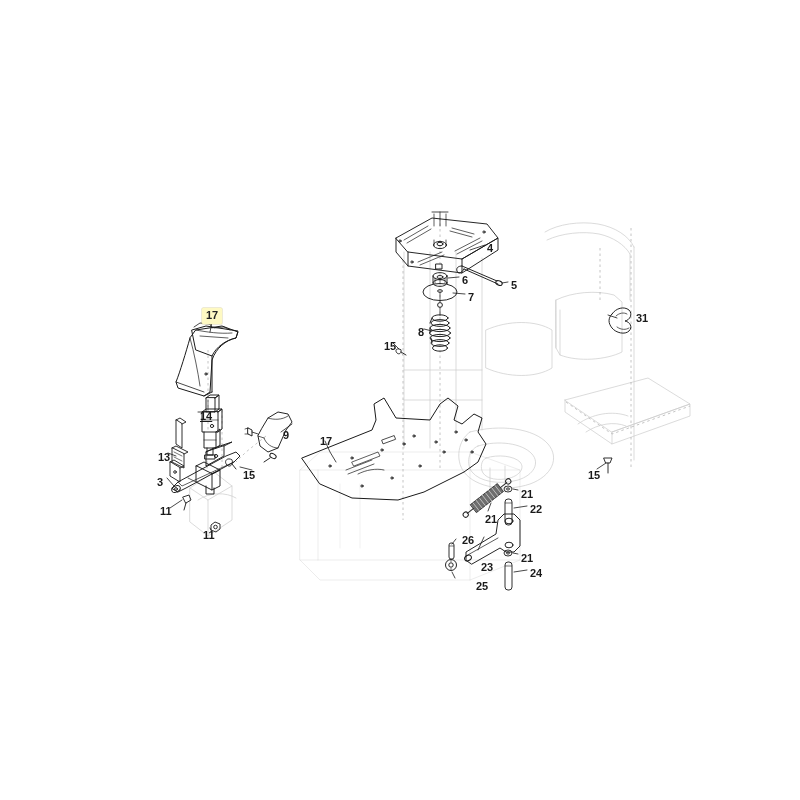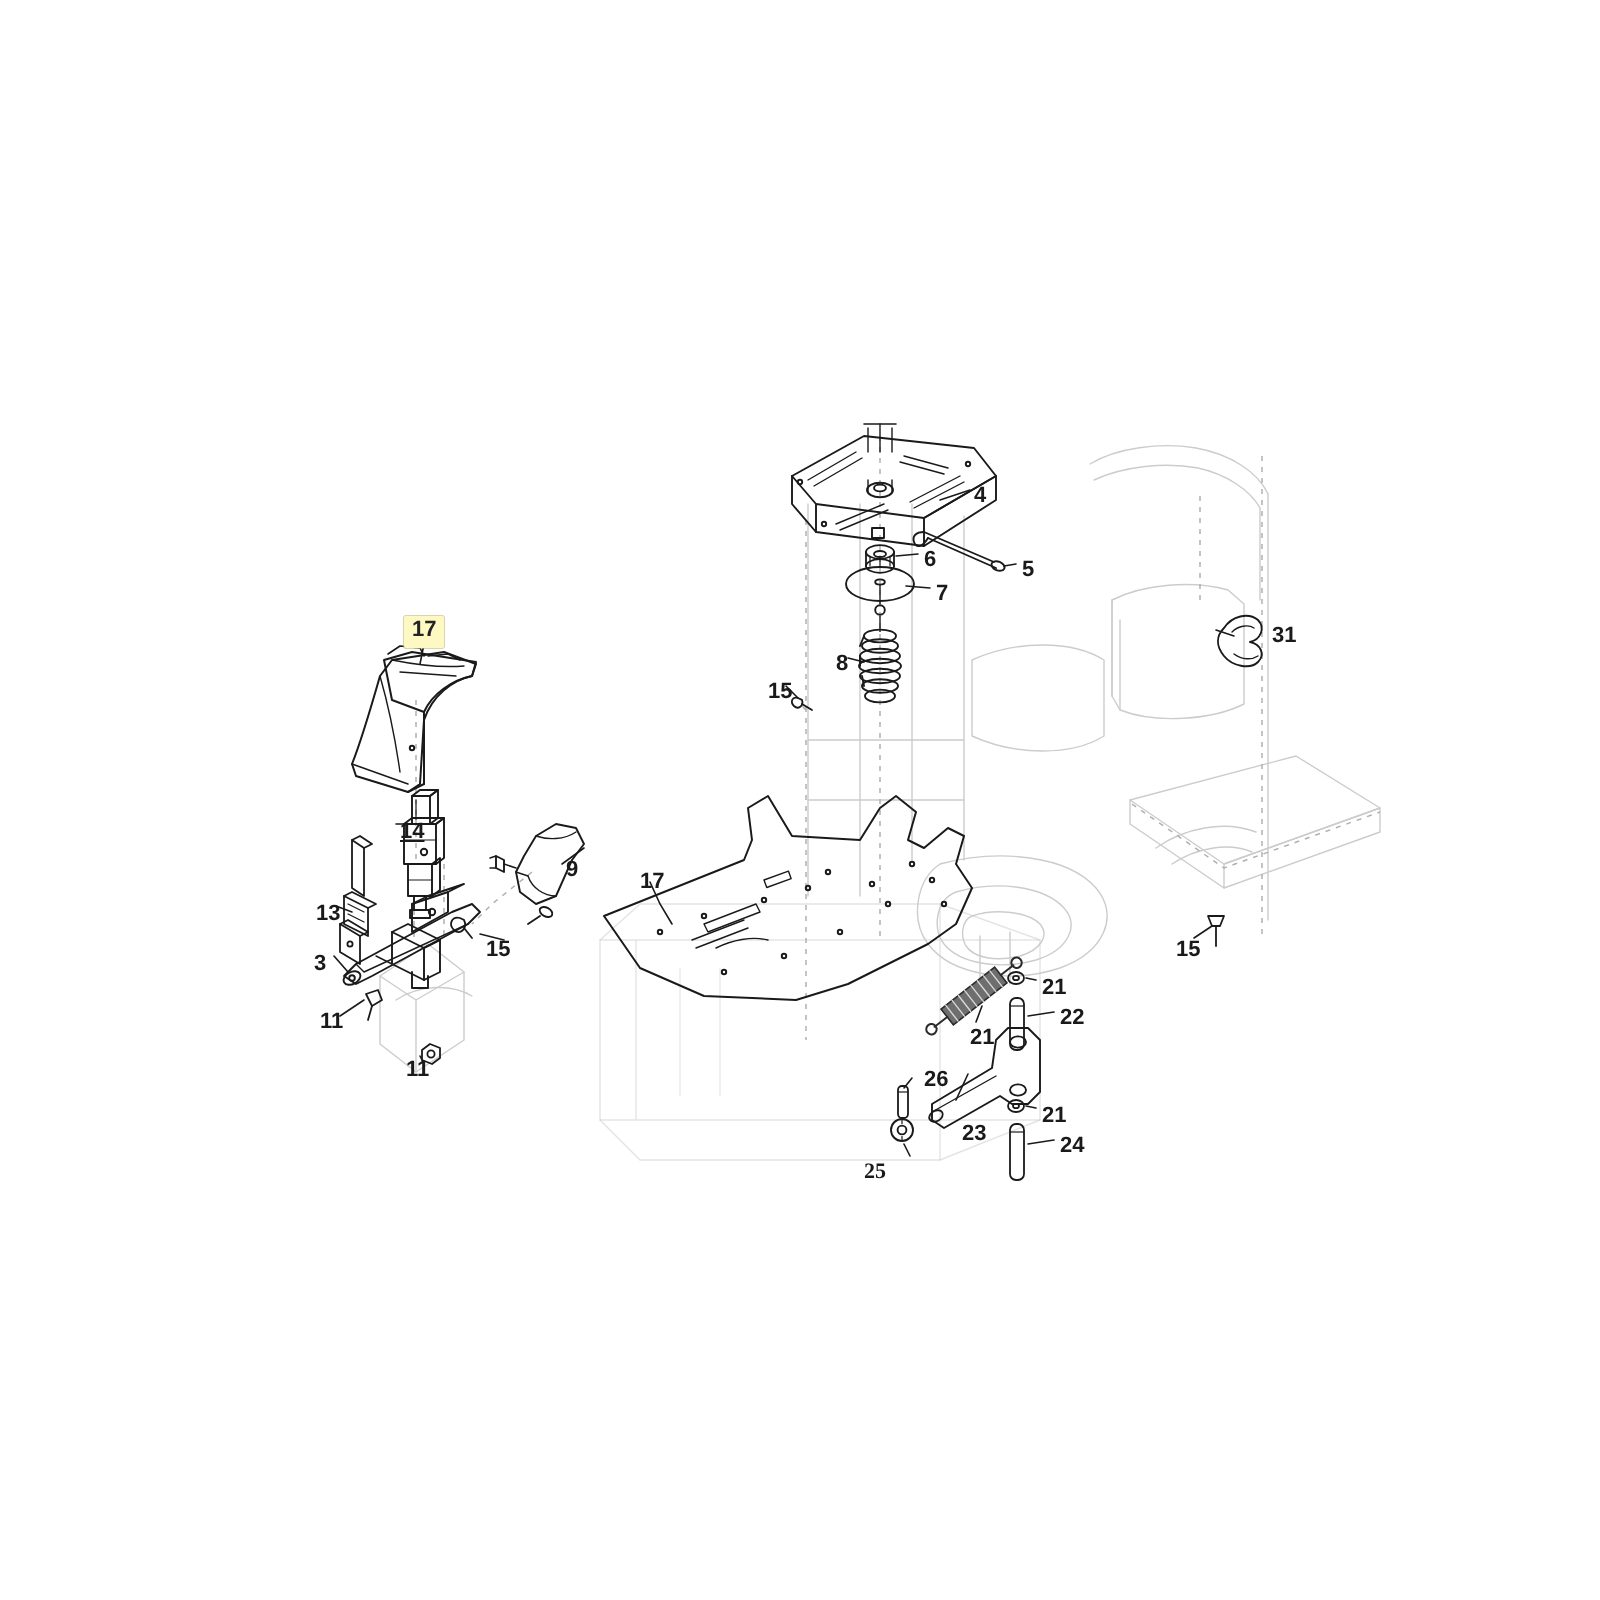--- a/index.html
+++ b/index.html
@@ -412,19 +412,19 @@
       <div class="callout" style="left: 384px; top: 341px;">15</div>
       <div class="callout" style="left: 243px; top: 470px;">15</div>
       <div class="callout" style="left: 588px; top: 470px;">15</div>
       <div class="callout" style="left: 283px; top: 430px;">9</div>
       <div class="callout highlight" style="left: 206px; top: 311px; background: #fef9c3; margin-left: -4px; margin-top: -3px;">17</div>
       <div class="callout" style="left: 521px; top: 489px;">21</div>
       <div class="callout" style="left: 521px; top: 553px;">21</div>
       <div class="callout" style="left: 530px; top: 504px;">22</div>
       <div class="callout" style="left: 481px; top: 533px; margin-top: 29px;">23</div>
       <div class="callout" style="left: 530px; top: 568px;">24</div>
-      <div class="callout" style="left: 432px; top: 581px; font-family: Liberation Serif, serif;">25</div>
+      <div class="callout" style="left: 476px; top: 581px;">25</div>
       <div class="callout" style="left: 462px; top: 535px;">26</div>
       <div class="callout" style="left: 485px; top: 514px;">21</div>
       <div class="callout" style="left: 598px; top: 313px; margin-left: 38px;">31</div>
     </div>
 
 </div>
 
 </body></html>

